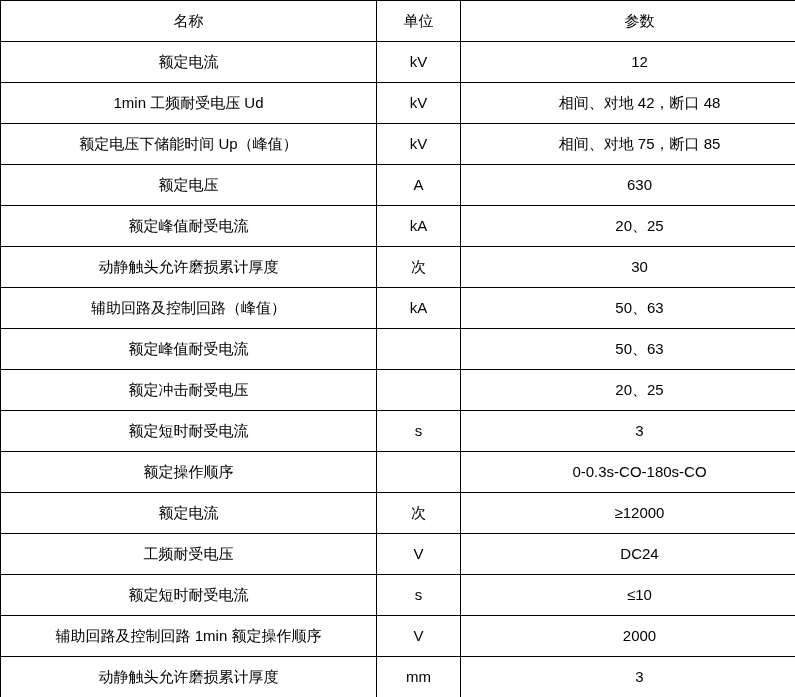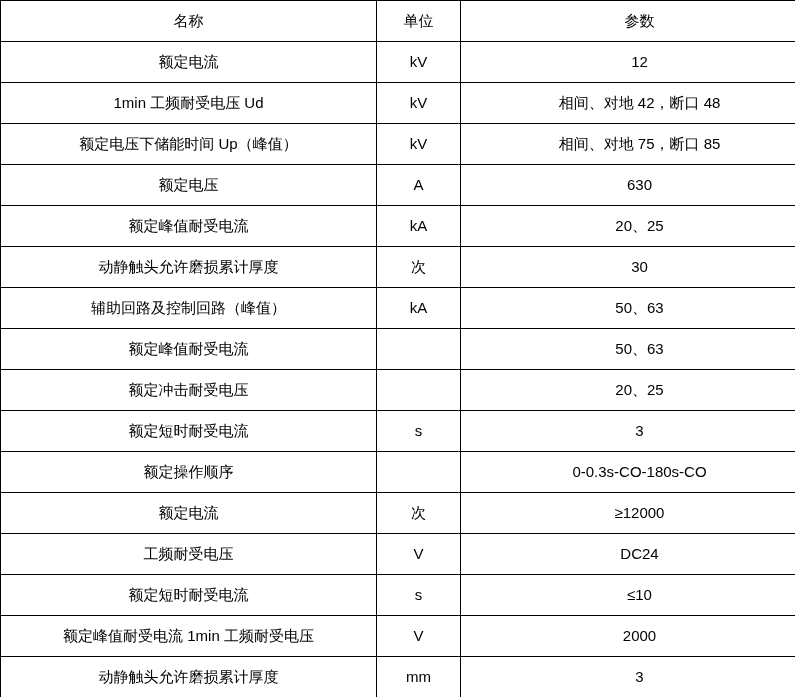--- a/index.html
+++ b/index.html
@@ -120,21 +120,21 @@
         <td class="col-name">工频耐受电压</td>
         <td class="col-unit">V</td>
         <td class="col-param">DC24</td>
       </tr>
       <tr>
         <td class="col-name">额定短时耐受电流</td>
         <td class="col-unit">s</td>
         <td class="col-param">≤10</td>
       </tr>
       <tr>
-        <td class="col-name">额定峰值耐受电流 1min 工频耐受电压</td>
+        <td class="col-name">辅助回路及控制回路 1min 额定操作顺序</td>
         <td class="col-unit">V</td>
         <td class="col-param">2000</td>
       </tr>
       <tr>
         <td class="col-name">动静触头允许磨损累计厚度</td>
         <td class="col-unit">mm</td>
         <td class="col-param">3</td>
       </tr>
     </tbody>
   </table>

